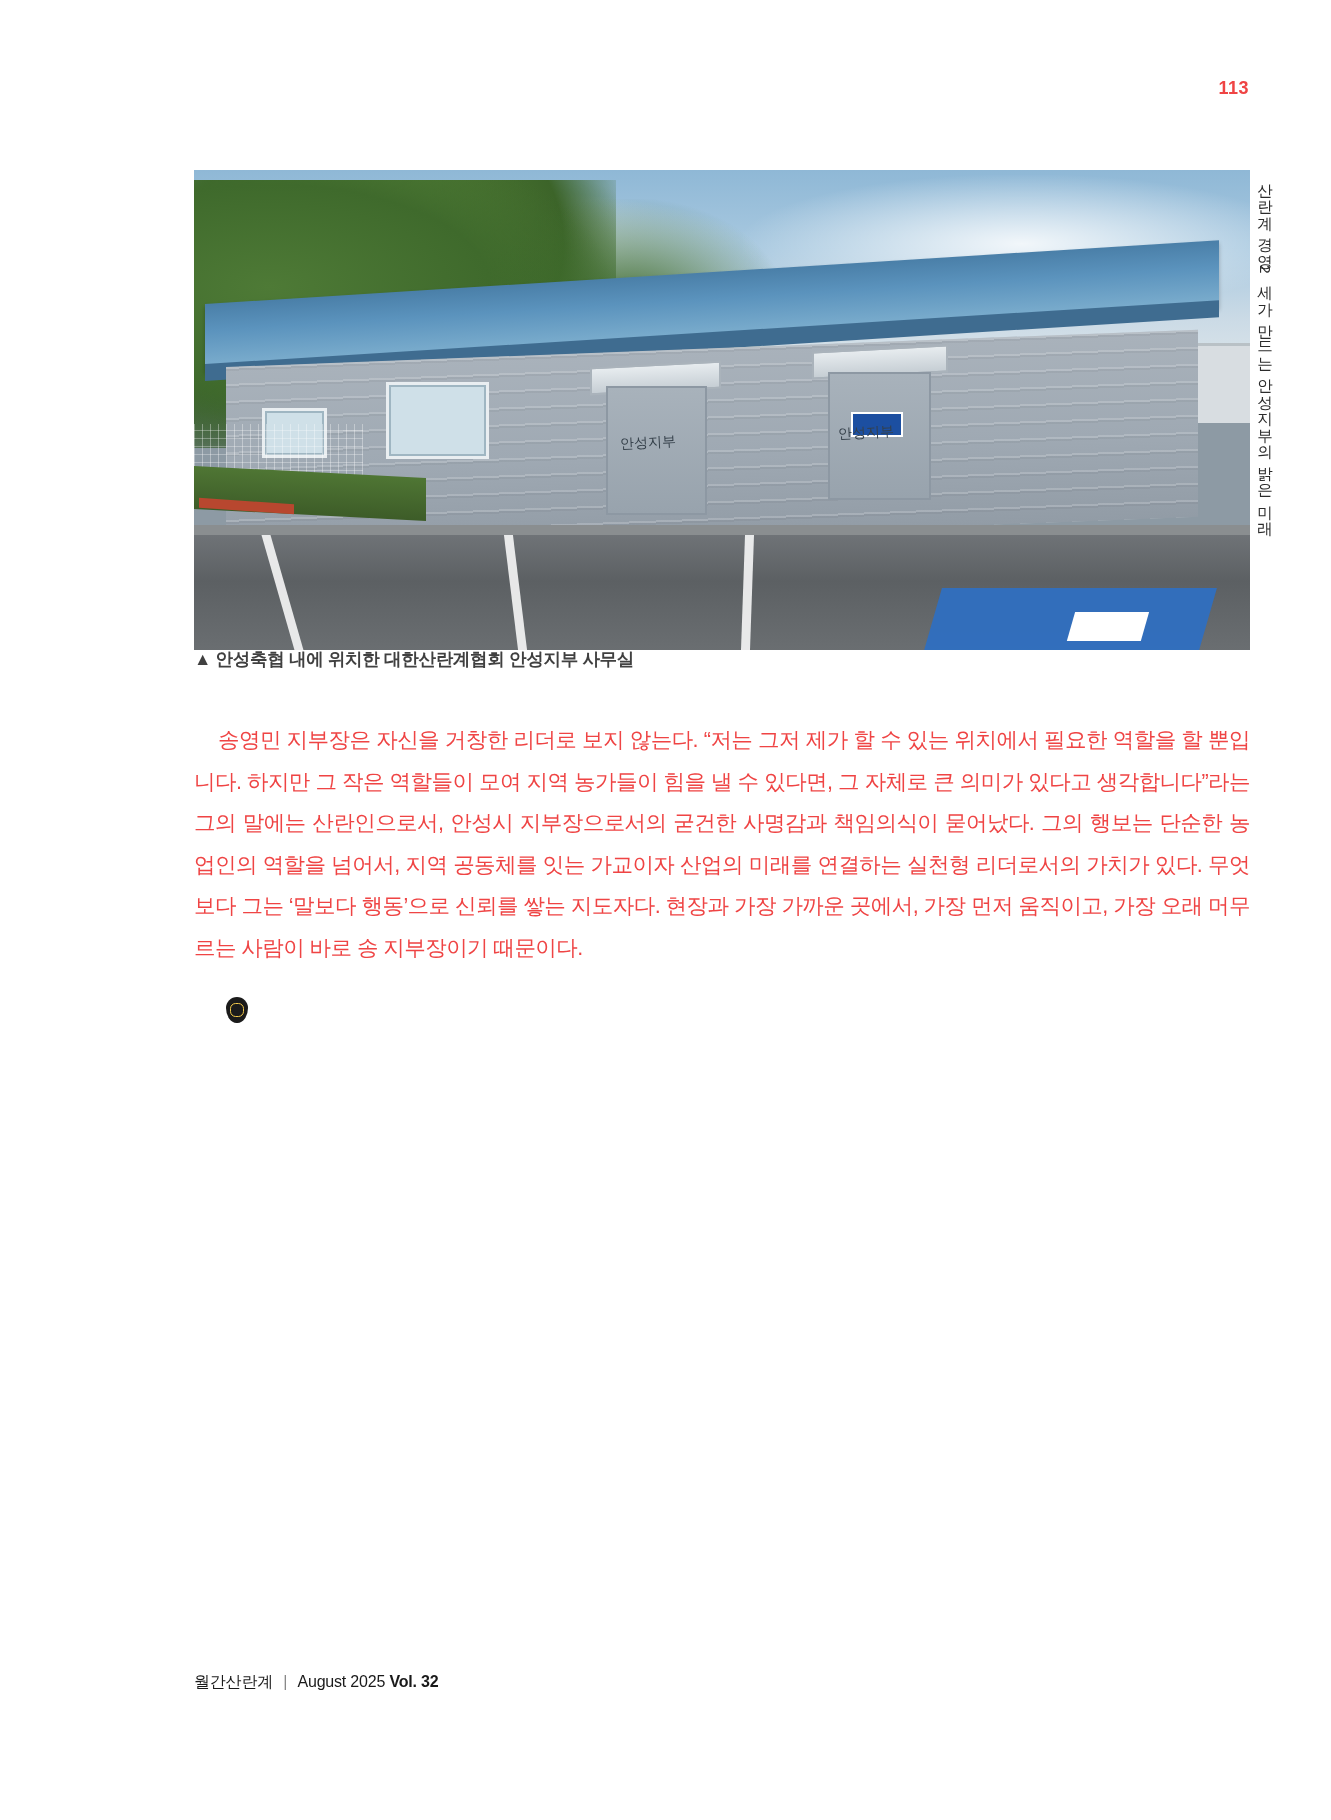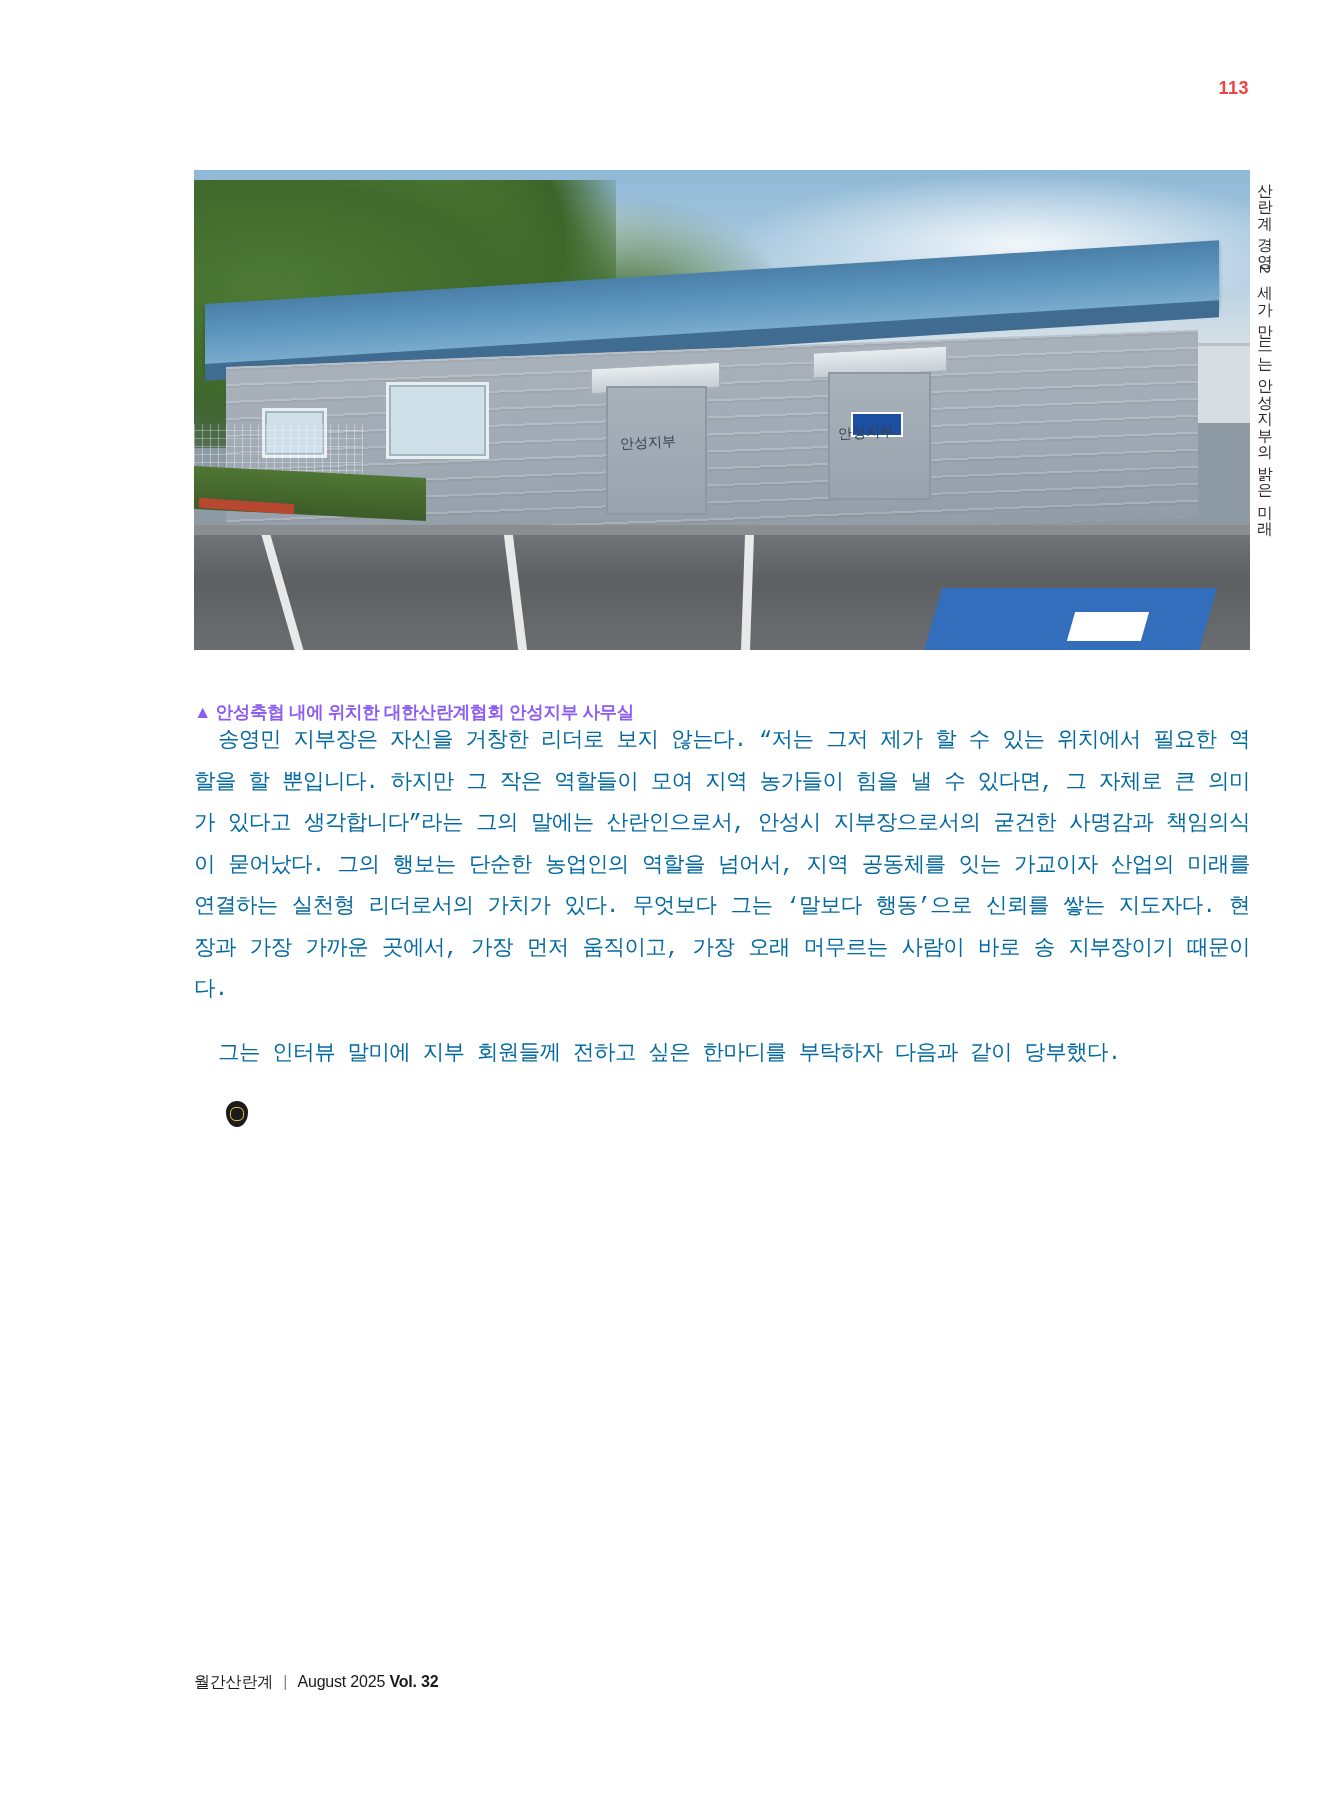--- a/index.html
+++ b/index.html
@@ -193,43 +193,42 @@
   .ph-grass {
     position: absolute; left: 0; top: 63%; width: 22%; height: 9%;
     background: linear-gradient(180deg, #4f7634 0%, #3d5c28 100%);
     transform: skewY(3deg);
   }
 
   
   .caption {
     position: absolute;
     left: 194px;
-    top: 700px;
+    top: 647px;
     font-size: 17.5px;
     font-weight: bold;
-    color: #8b5cf6;
+    color: #404040;
     letter-spacing: -0.3px;
   }
 
   
   .body {
     position: absolute;
     left: 194px;
     top: 720px;
     width: 1056px;
   }
   .body p {
     margin: 0 0 0px 0;
     font-size: 21.5px;
     line-height: 41.5px;
     text-align: justify;
     text-justify: inter-word;
     letter-spacing: -0.55px;
-    color: #0369a1;
-    font-family: Liberation Mono, monospace;
+    color: #ef4444;
   }
   .body p.indent { text-indent: 24px; }
   .body p.gap { margin-top: 22px; }
 
   .seal {
     display: inline-block;
     width: 22px;
     height: 26px;
     margin-left: 8px;
     vertical-align: -5px;
@@ -309,21 +308,20 @@
       <div class="ph-line ph-l3"></div>
       <div class="ph-blue"></div>
       <div class="ph-blue-mark"></div>
     </div>
   </div>
 
   <div class="caption">▲ 안성축협 내에 위치한 대한산란계협회 안성지부 사무실</div>
 
   <div class="body">
     <p class="indent">송영민 지부장은 자신을 거창한 리더로 보지 않는다. “저는 그저 제가 할 수 있는 위치에서 필요한 역할을 할 뿐입니다. 하지만 그 작은 역할들이 모여 지역 농가들이 힘을 낼 수 있다면, 그 자체로 큰 의미가 있다고 생각합니다”라는 그의 말에는 산란인으로서, 안성시 지부장으로서의 굳건한 사명감과 책임의식이 묻어났다. 그의 행보는 단순한 농업인의 역할을 넘어서, 지역 공동체를 잇는 가교이자 산업의 미래를 연결하는 실천형 리더로서의 가치가 있다. 무엇보다 그는 ‘말보다 행동’으로 신뢰를 쌓는 지도자다. 현장과 가장 가까운 곳에서, 가장 먼저 움직이고, 가장 오래 머무르는 사람이 바로 송 지부장이기 때문이다.</p>
-    <p class="indent gap">그는 인터뷰 말미에 지부 회원들께 전하고 싶은 한마디를 부탁하자 다음과 같이 당부했다.</p>
     <p class="indent gap"><span class="seal"></span></p>
   </div>
 
 
   <div class="footer">
     <span>월간산란계</span>
     <span class="sep">|</span>
     <span>August 2025</span>
     <span class="vol">Vol. 32</span>
   </div>

